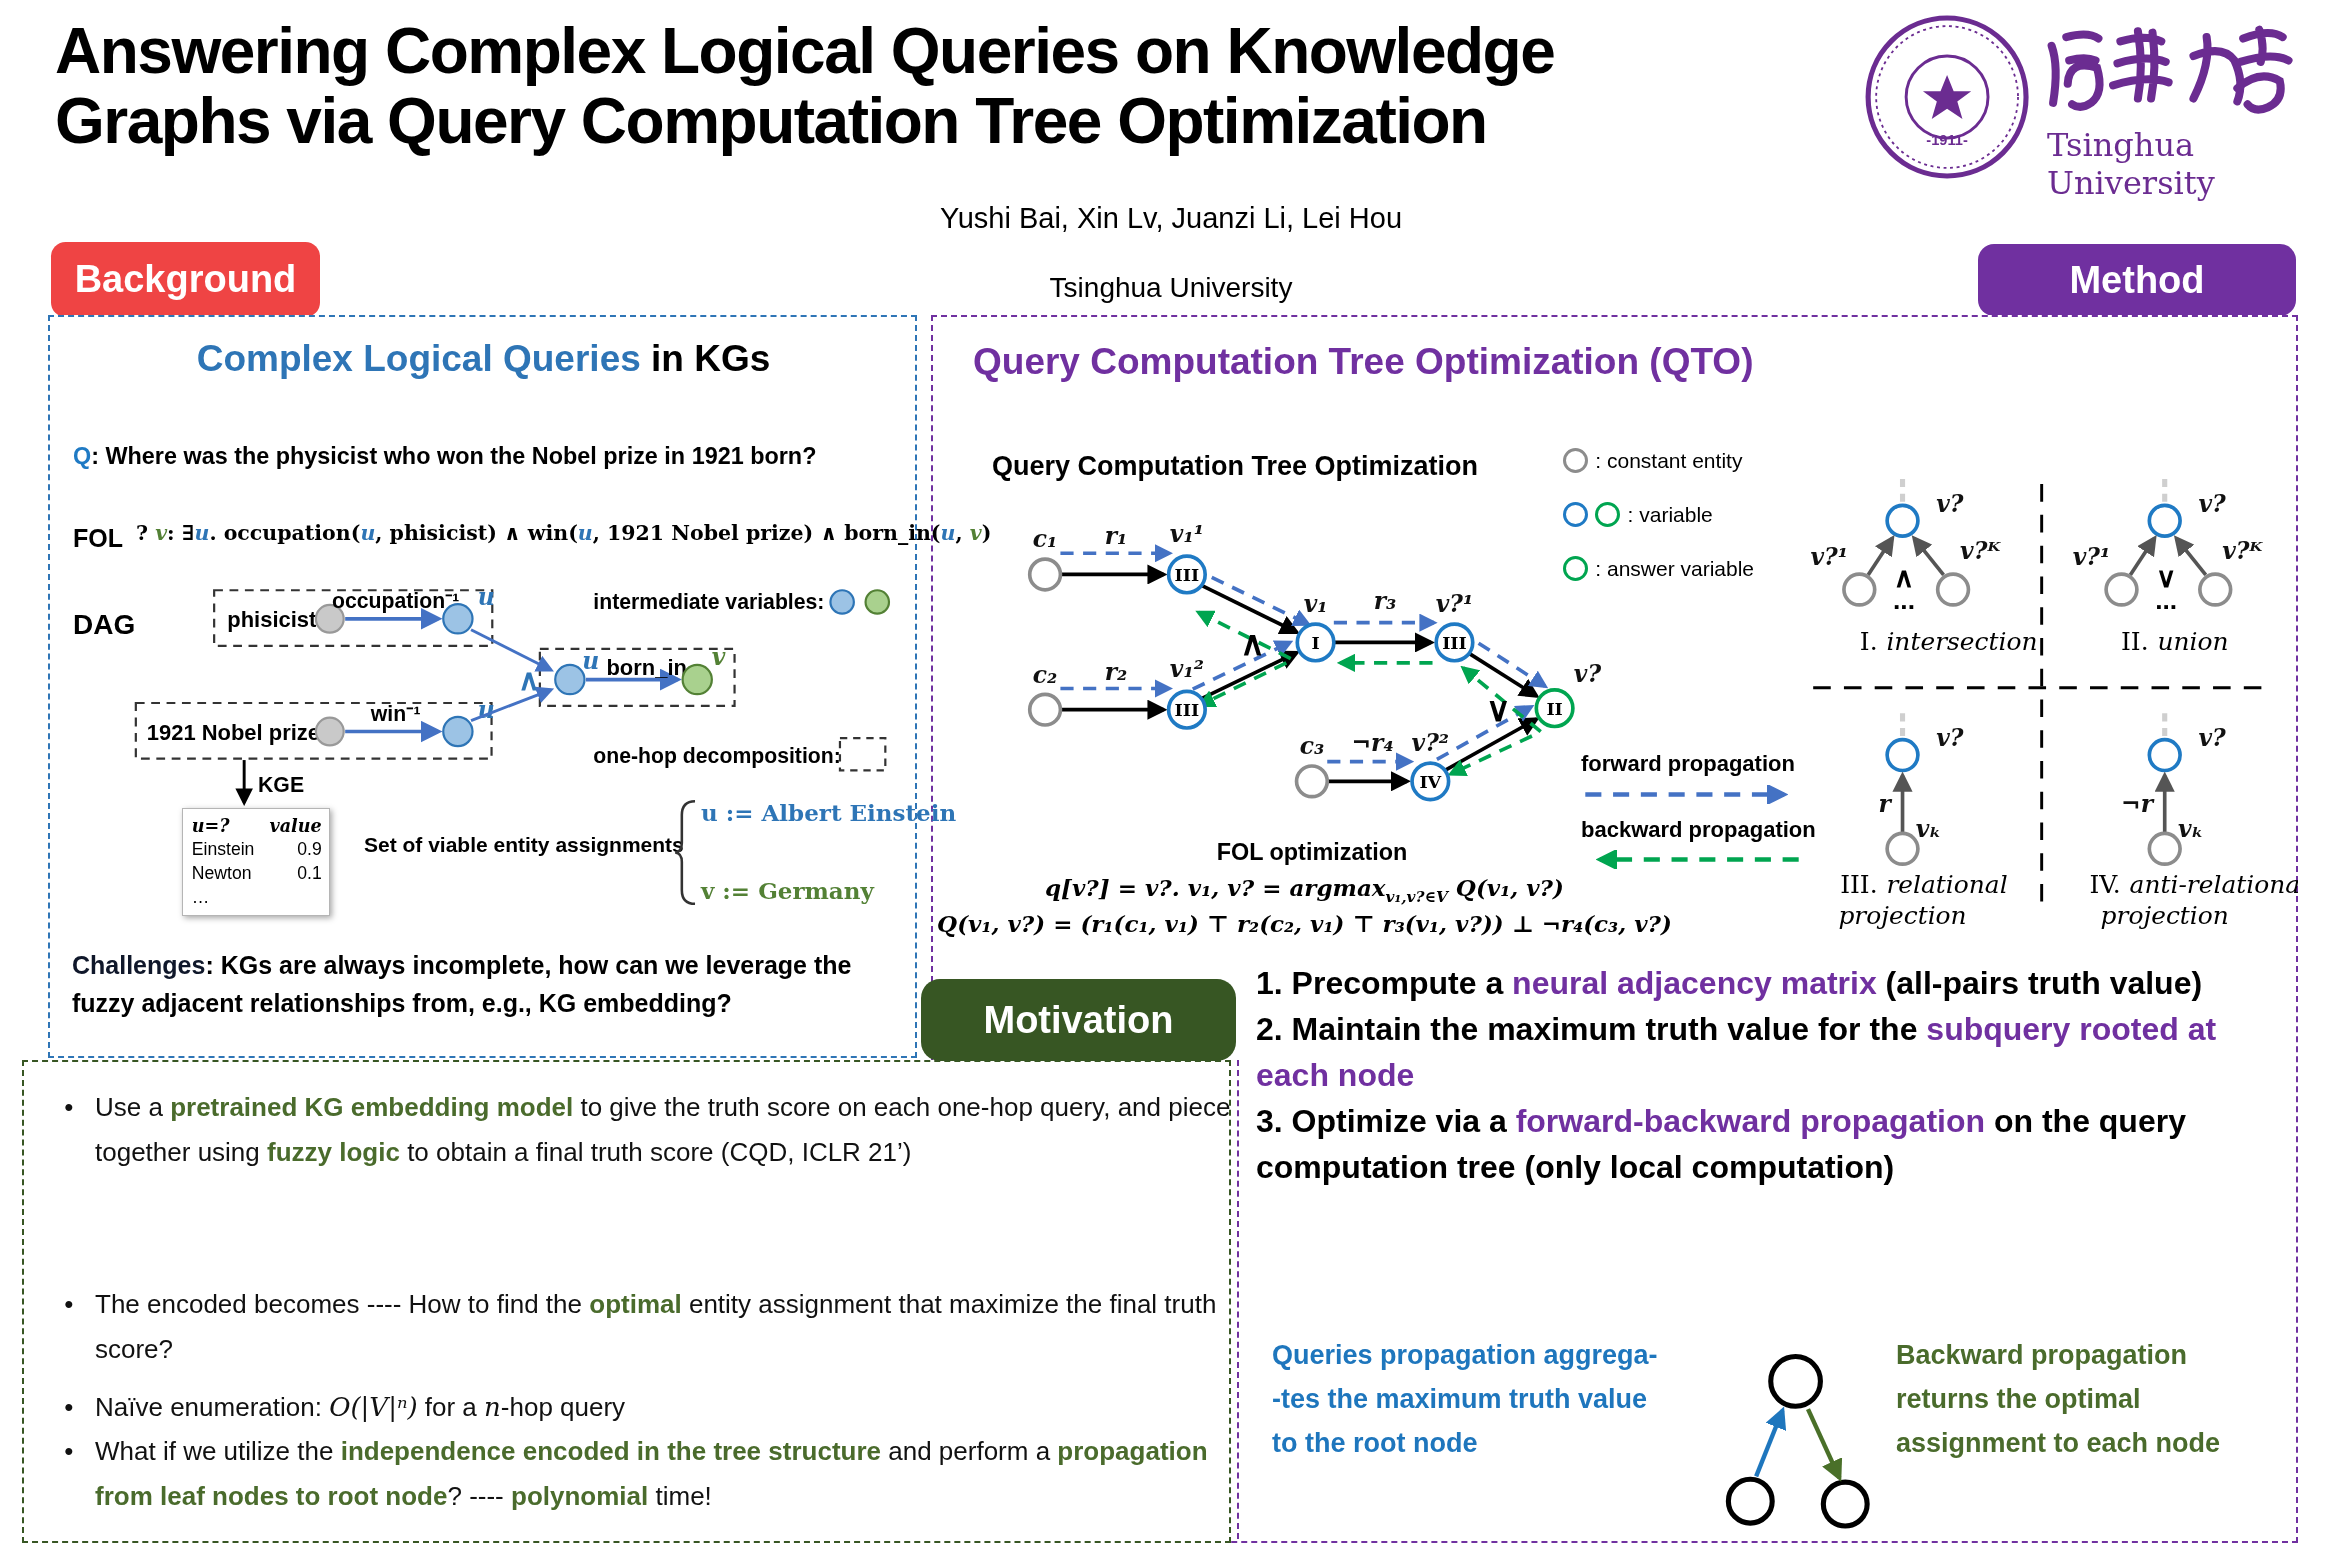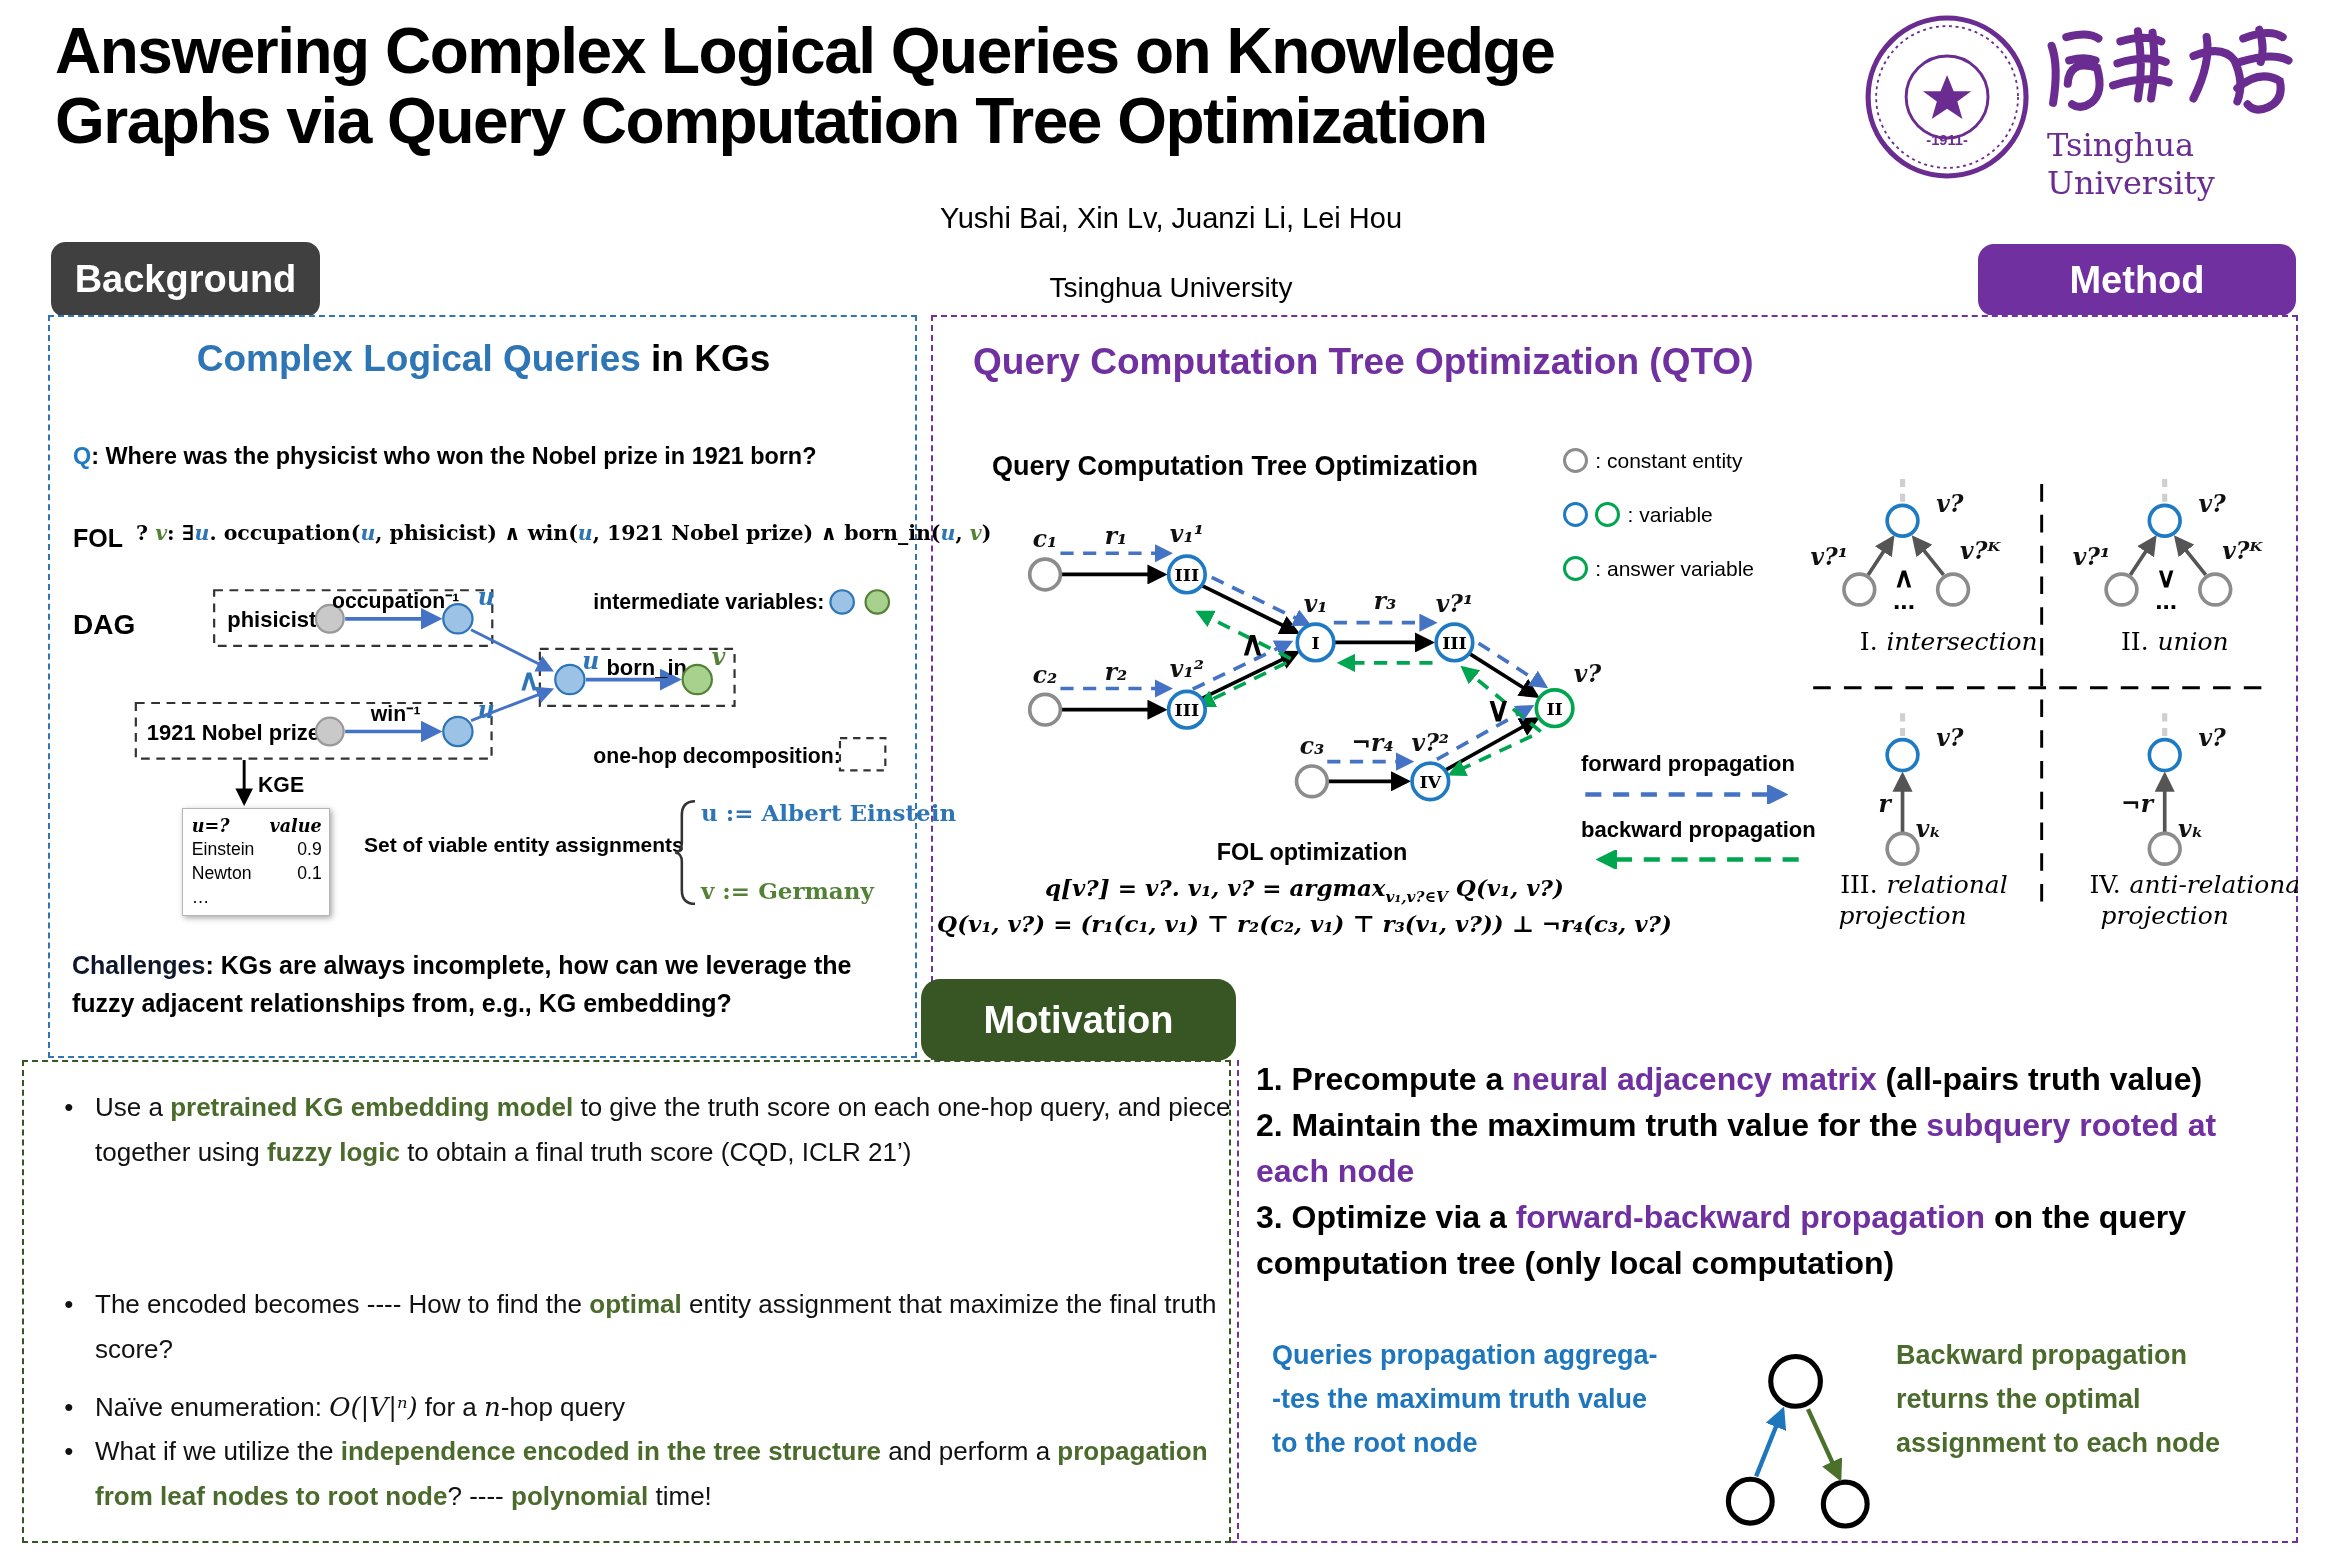--- a/index.html
+++ b/index.html
@@ -9,21 +9,21 @@
   }
   .abs{position:absolute;}
   
   .poster-title{left:55px;top:16px;font-size:64px;font-weight:bold;letter-spacing:-1.5px;line-height:70px;color:#000;}
   .authors{left:0;top:202px;width:2342px;text-align:center;font-size:29px;}
   .affiliation{left:0;top:272px;width:2342px;text-align:center;font-size:28px;}
   .logo-wrap{left:1863px;top:8.8px;width:446px;height:176px;}
   .logo-en{position:absolute;left:184px;top:117px;font-family:"DejaVu Serif",serif;font-size:32px;color:#6B2C91;}
   
   .badge{color:#fff;font-weight:bold;text-align:center;}
-  .badge-bg{left:51px;top:242px;width:269px;height:75px;line-height:75px;font-size:38px;background:#404040;border-radius:14.6px;}
+  .badge-bg{left:51px;top:242px;width:269px;height:75px;line-height:75px;font-size:38px;background:#ef4444;border-radius:14.6px;}
   .badge-method{left:1978px;top:244px;width:318px;height:72px;line-height:72px;font-size:38px;background:#7030A0;border-radius:16px;}
   .badge-motivation{left:921px;top:979px;width:315px;height:82px;line-height:82px;font-size:38px;background:#375623;border-radius:19px;z-index:6;}
   
   .panel{background:#fff;}
   .panel-bg{left:48px;top:315px;width:865px;height:739px;border:2.9px dashed #2E75B6;}
   .panel-method{left:931px;top:315px;width:1363px;height:1224px;border:2.9px dashed #7030A0;}
   .panel-motivation{left:22px;top:1060px;width:1205px;height:479px;border:2.9px dashed #375623;z-index:4;}
   .purple-spur{left:1237px;top:1060px;width:0;height:479px;border-left:2.9px dashed #7030A0;z-index:5;}
   
   .cl-title{left:48px;top:338px;width:871px;text-align:center;font-size:37px;font-weight:bold;}
@@ -51,21 +51,21 @@
   
   .qto-title{left:973px;top:341px;width:1317px;font-size:37px;font-weight:bold;color:#7030A0;}
   .qto-subtitle{left:992px;top:451px;font-size:27px;font-weight:bold;}
   .legend-row{position:absolute;font-size:21px;display:flex;align-items:center;gap:7.3px;}
   .lg-circ{display:inline-block;width:25px;height:25px;border-radius:50%;border:3.7px solid #8C8C8C;box-sizing:border-box;}
   .lg-blue{border-color:#1F7AC4;} .lg-green{border-color:#00A550;}
   .prop-lab{position:absolute;font-size:22px;font-weight:600;}
   .fol-opt-title{left:1063px;top:839px;width:498px;text-align:center;font-size:23.4px;font-weight:bold;}
   .fol-line{position:absolute;left:931px;width:747px;text-align:center;font-family:"DejaVu Serif",serif;font-style:italic;font-weight:bold;font-size:23px;}
   .fol-sub{font-size:15.4px;vertical-align:-5.9px;}
-  .steps{left:1256px;top:1056px;width:1039px;font-size:32px;font-weight:bold;line-height:46px;}
+  .steps{left:1256px;top:960px;width:1039px;font-size:32px;font-weight:bold;line-height:46px;}
   .steps p{margin:0;}
   .p-hl{color:#7030A0;}
   .fwd-text{left:1272px;top:1333px;width:505px;font-size:27px;font-weight:bold;color:#1E76BD;line-height:44px;}
   .bwd-text{left:1896px;top:1333px;width:410px;font-size:27px;font-weight:bold;color:#4a6b2c;line-height:44px;}
   
   svg text{font-family:"Liberation Sans",sans-serif;}
   .sv-bold{font-weight:bold;font-size:29px;}
   .sv-ent{font-weight:bold;font-size:30px;}
   .math-lab{font-family:"DejaVu Serif",serif;font-style:italic;font-weight:bold;font-size:32px;fill:#111;}
   .math-u{font-family:"DejaVu Serif",serif;font-style:italic;font-weight:bold;font-size:32px;fill:#2E75B6;}

